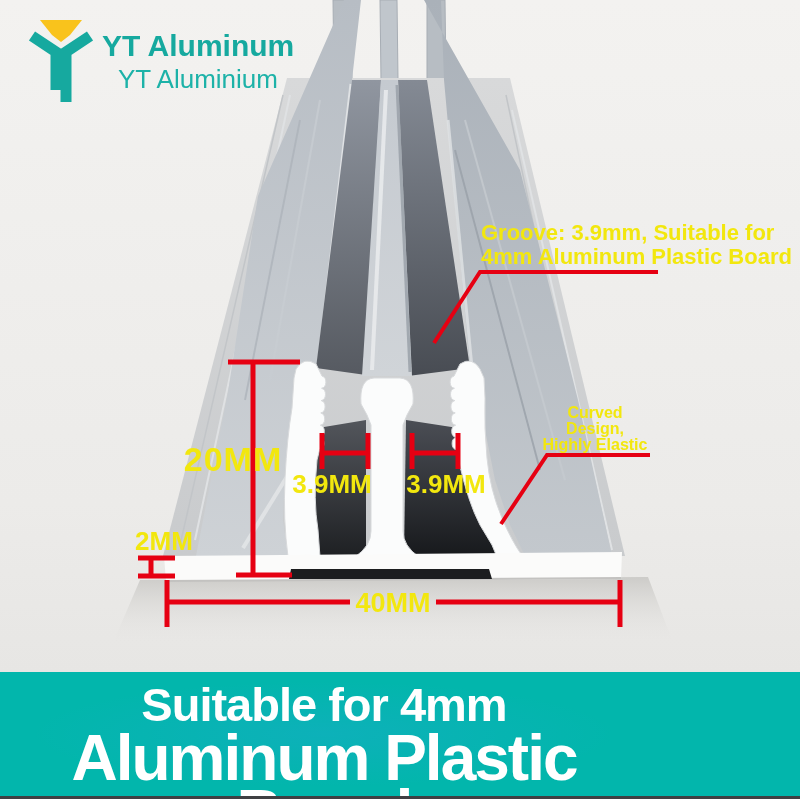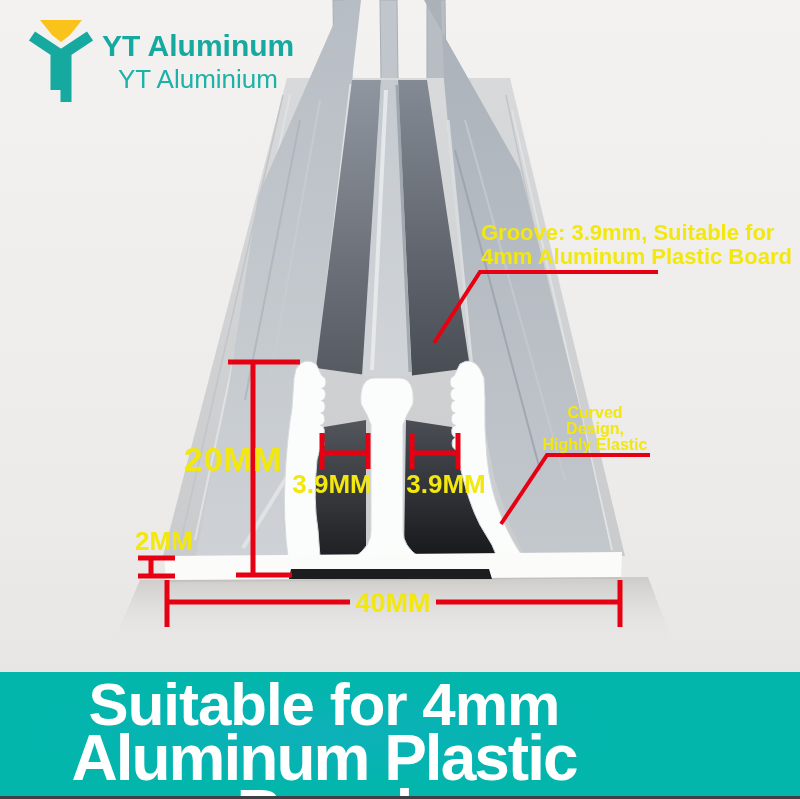--- a/index.html
+++ b/index.html
@@ -30,21 +30,21 @@
     background:var(--brand-teal);
   }
   .banner-glow{
     position:absolute;left:36px;top:10px;width:575px;height:104px;
     background:radial-gradient(ellipse at 50% 50%, rgba(70,150,255,0.16), rgba(70,150,255,0) 72%);
   }
   .banner-text{
     position:absolute;left:0;top:7px;width:648px;
     text-align:center;color:var(--banner-text);font-weight:bold;
   }
-  .banner-line1{font-size:60px;line-height:52px;letter-spacing:-1px;}
+  .banner-line1{font-size:47px;line-height:52px;letter-spacing:-1px;}
   .banner-line2{font-size:64px;line-height:55px;letter-spacing:-2px;}
   .photo-bottom-edge{
     position:absolute;left:0;top:796px;width:800px;height:3px;background:#3f4043;
   }
 </style>
 </head>
 <body>
 
 <div class="stage">
 

